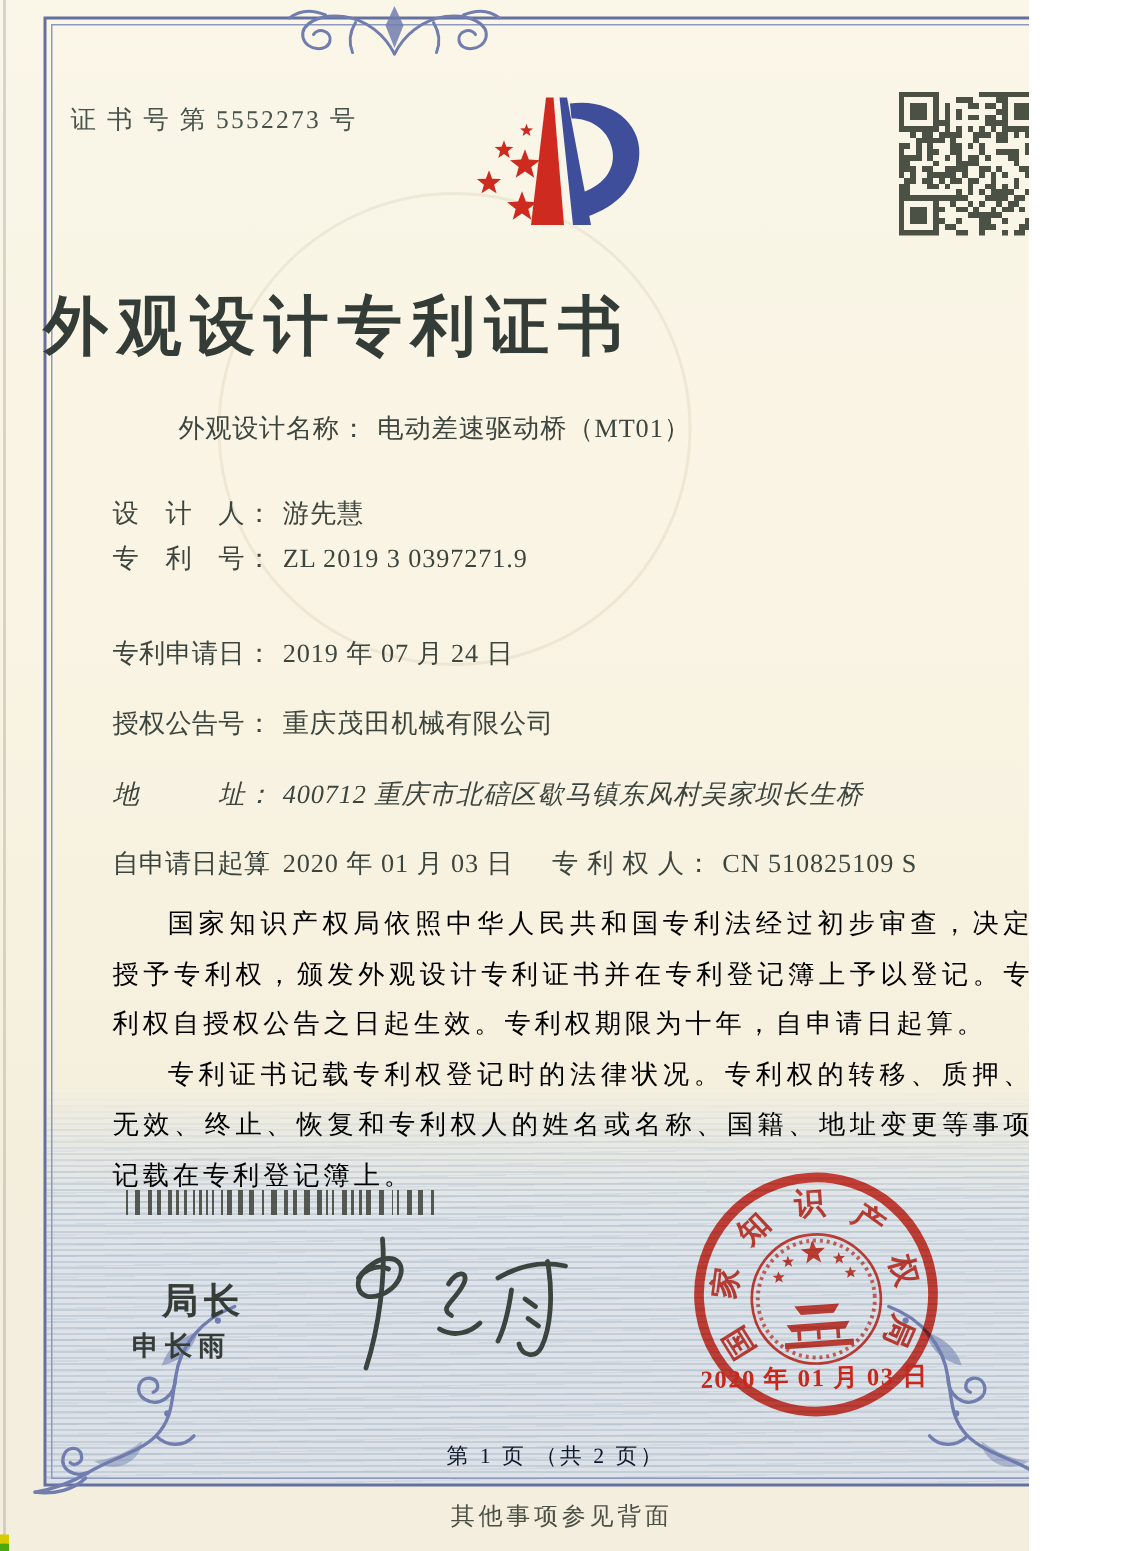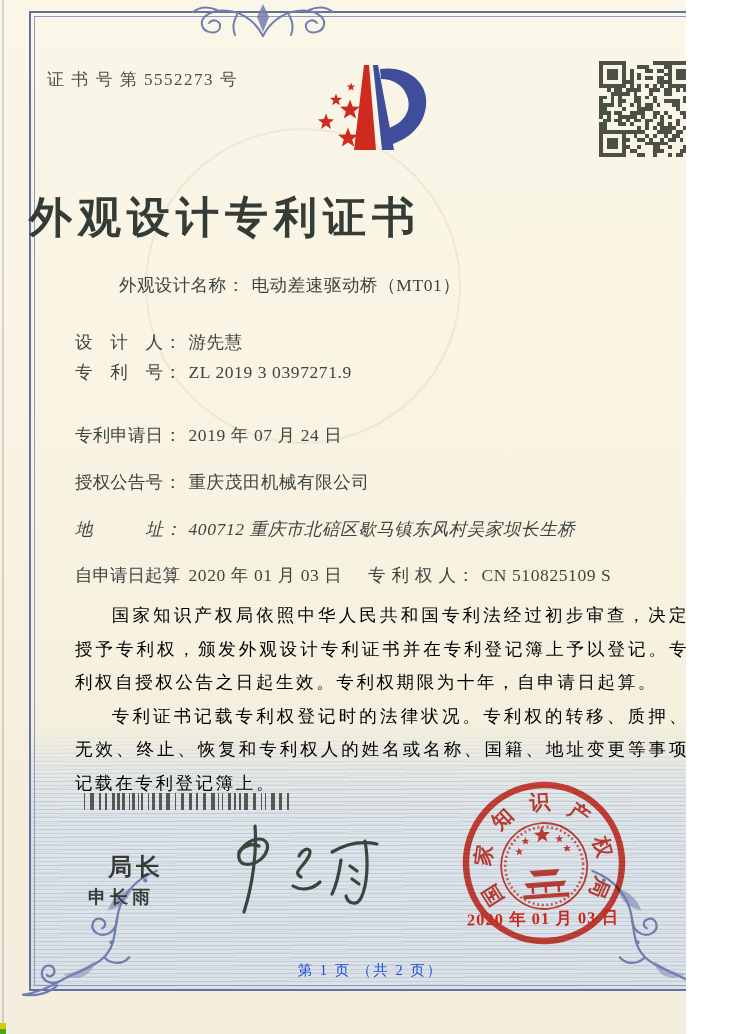--- a/index.html
+++ b/index.html
@@ -47,21 +47,21 @@
 
   .barcode{position:absolute;left:84px;top:793px;z-index:3;opacity:.88;}
   .sig-title{position:absolute;left:88px;top:851px;font-size:24px;font-weight:600;letter-spacing:4px;color:#363d38;z-index:3;font-family:Liberation Sans, sans-serif;margin-left:20px;}
   .sig-name{position:absolute;left:88px;top:885px;font-size:18px;font-weight:600;letter-spacing:4px;color:#363d38;z-index:3;font-family:Liberation Mono, monospace;}
   .signature{position:absolute;left:211px;top:822px;z-index:3;}
 
   .seal{position:absolute;left:459px;top:778px;width:170px;height:170px;z-index:4;transform:rotate(-4deg);opacity:.93;mix-blend-mode:multiply;}
   .seal svg text{font-family:"Liberation Serif","DejaVu Serif",serif;}
   .seal-date{position:absolute;left:467px;top:908px;width:160px;font-size:16.5px;font-weight:600;letter-spacing:1px;color:#c8271c;z-index:5;transform:rotate(-1deg);white-space:nowrap;}
 
-  .page-footer{position:absolute;left:29px;top:961px;width:683px;text-align:center;font-size:14.5px;letter-spacing:2px;color:#1d4ed8;z-index:3;}
+  .page-footer{position:absolute;left:29px;top:961px;width:683px;text-align:center;font-size:14.5px;letter-spacing:2px;color:#0f172a;z-index:3;}
   .back-note{position:absolute;left:0;top:1001px;width:749px;text-align:center;font-size:16px;letter-spacing:2.5px;color:#4b5045;}
 
   .logo{position:absolute;left:302px;top:56px;}
   .qr{position:absolute;left:599px;top:61px;opacity:.9;}
 </style>
 </head>
 <body>
 
 <div id="stage">
   <div class="paper"></div>
@@ -570,17 +570,18 @@
         <path d="M70,92 h30 l-4,6 h-22 Z" fill="#d63529" stroke="none"></path>
         <path d="M64,104 h42 l-3,5 h-36 Z" fill="#d63529" stroke="none"></path>
         <path d="M72,106 v9 M85,106 v9 M98,106 v9" stroke-width="2.4"></path>
         <path d="M62,116 h46 v4 h-46 Z" fill="#d63529" stroke="none"></path>
       </g>
     </svg>
   </div>
   <div class="seal-date">2020 年 01 月 03 日</div>
 
   <div class="page-footer">第 1 页 （共 2 页）</div>
+  <div class="back-note">其他事项参见背面</div>
 
   <div class="scan-edge"></div>
   <div class="speck-y"></div>
   <div class="speck-g"></div>
 </div>
 
 </body></html>

